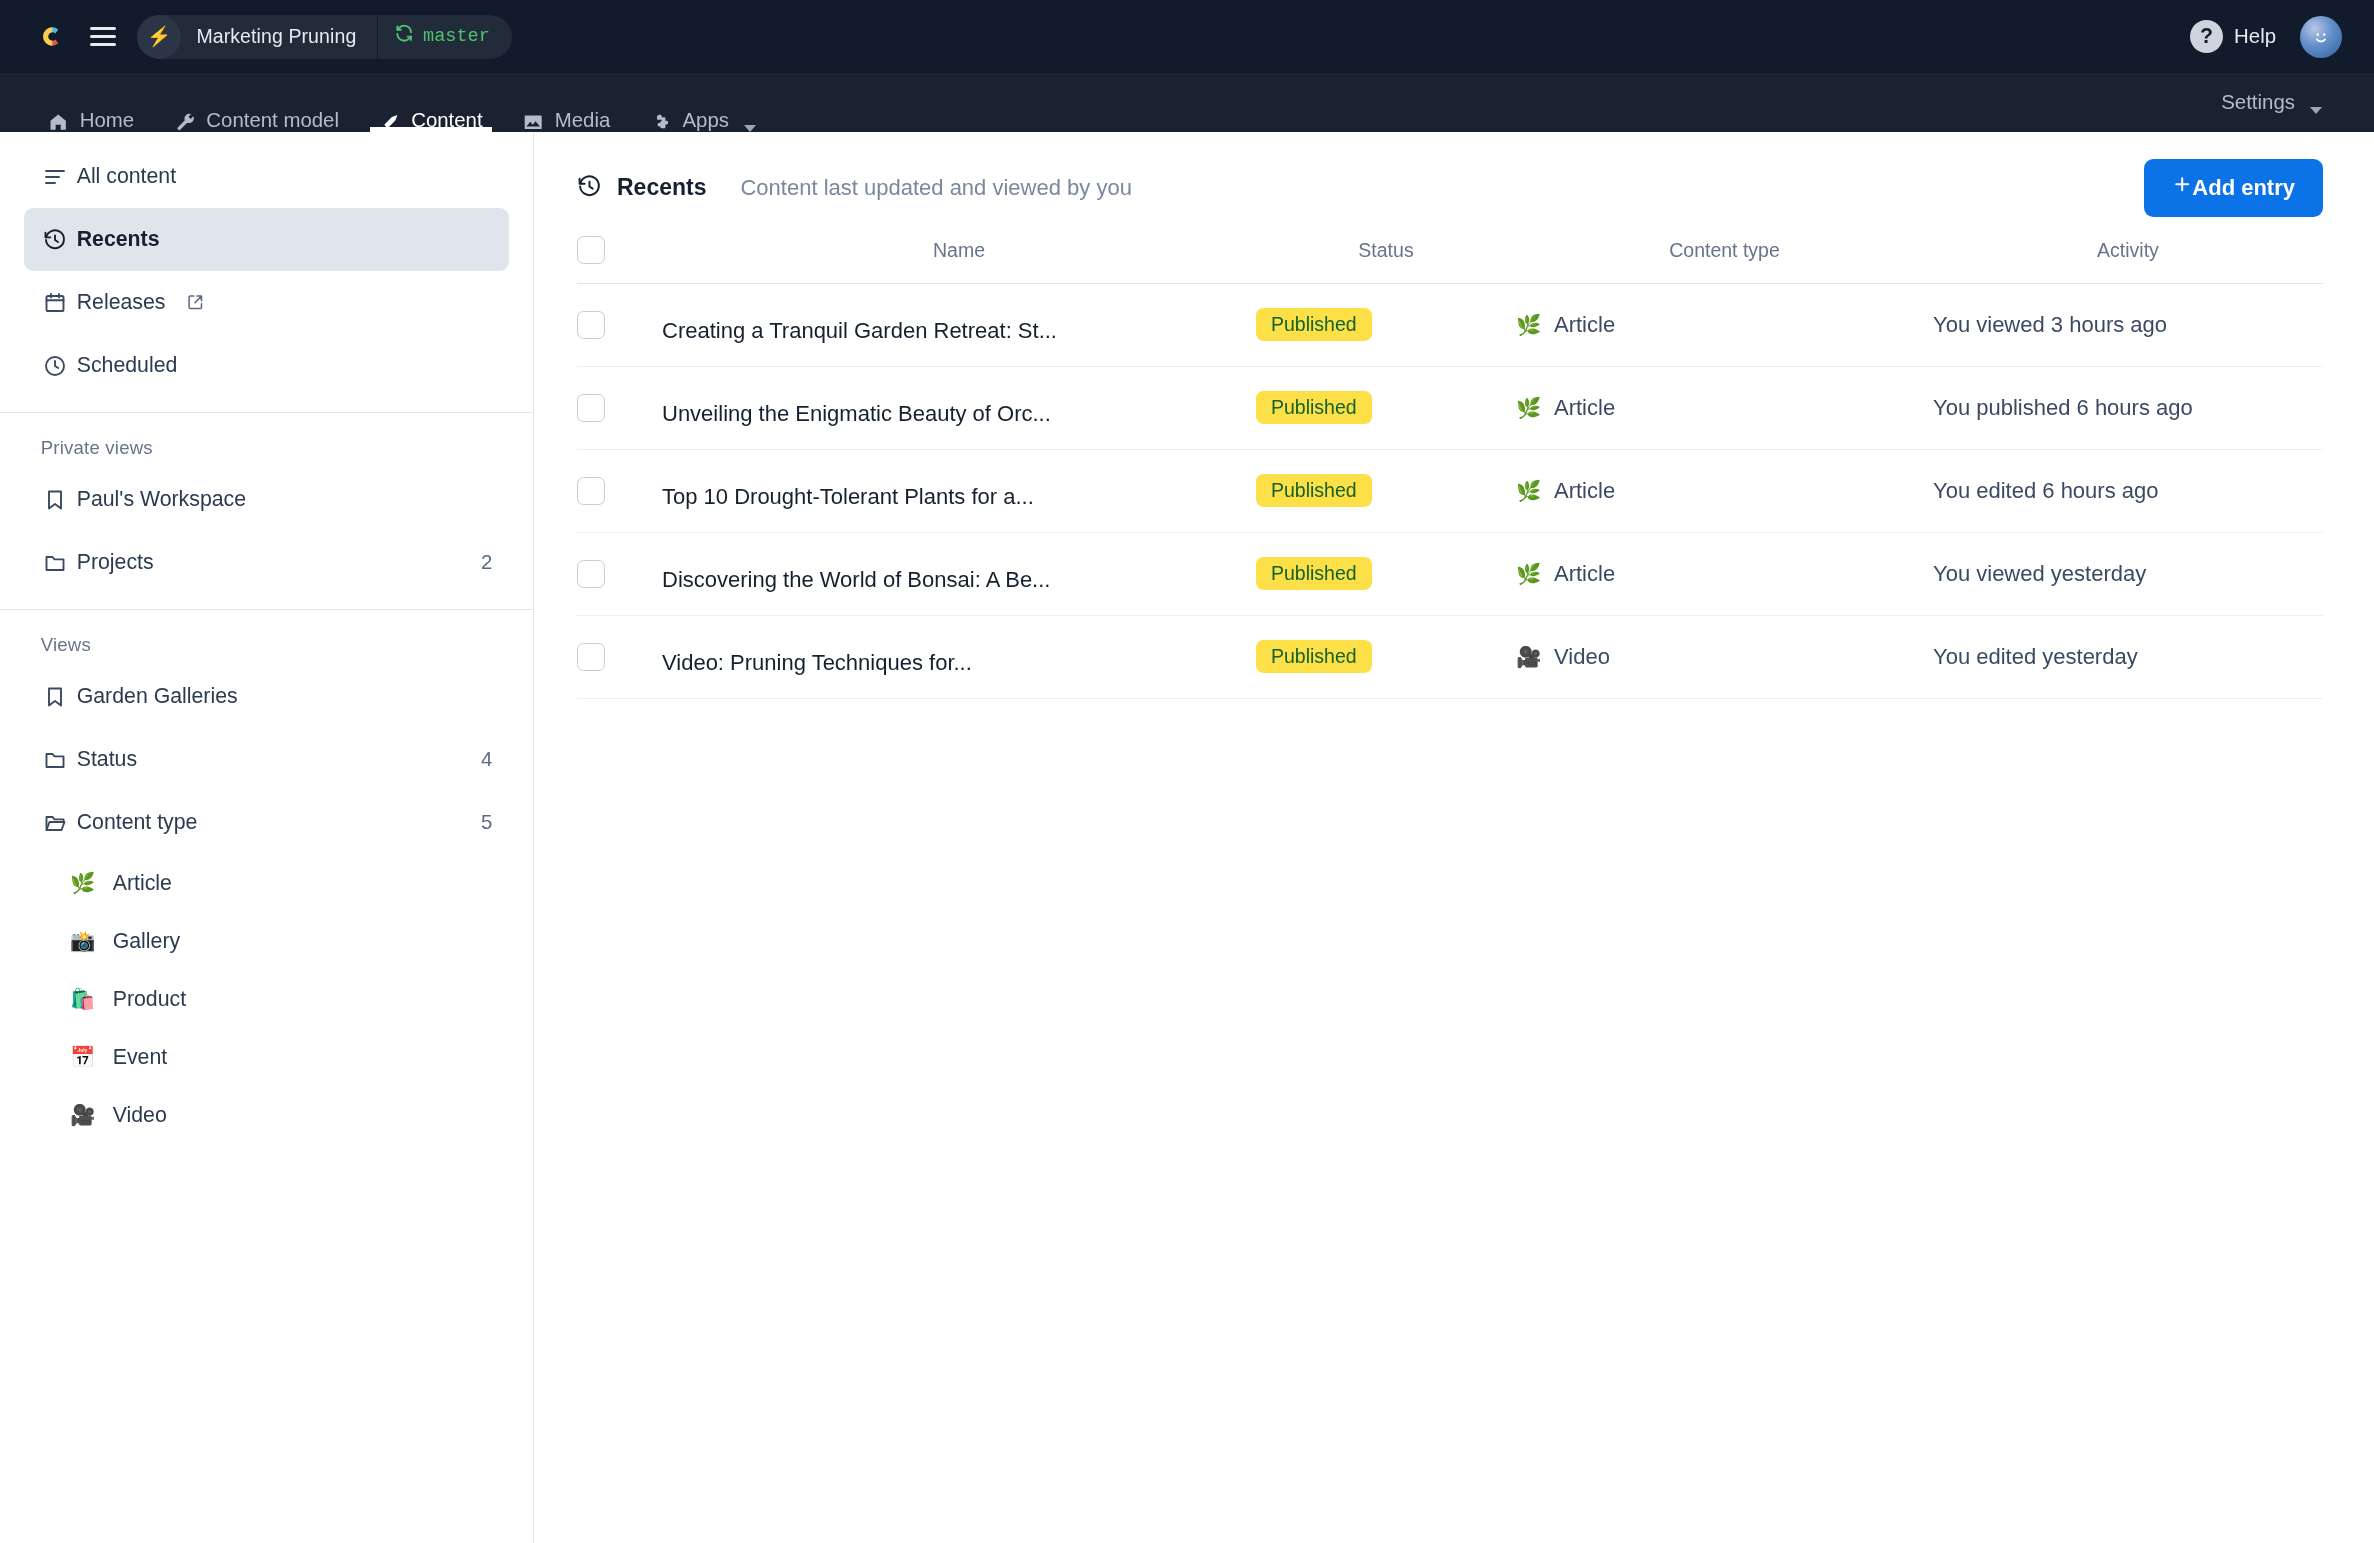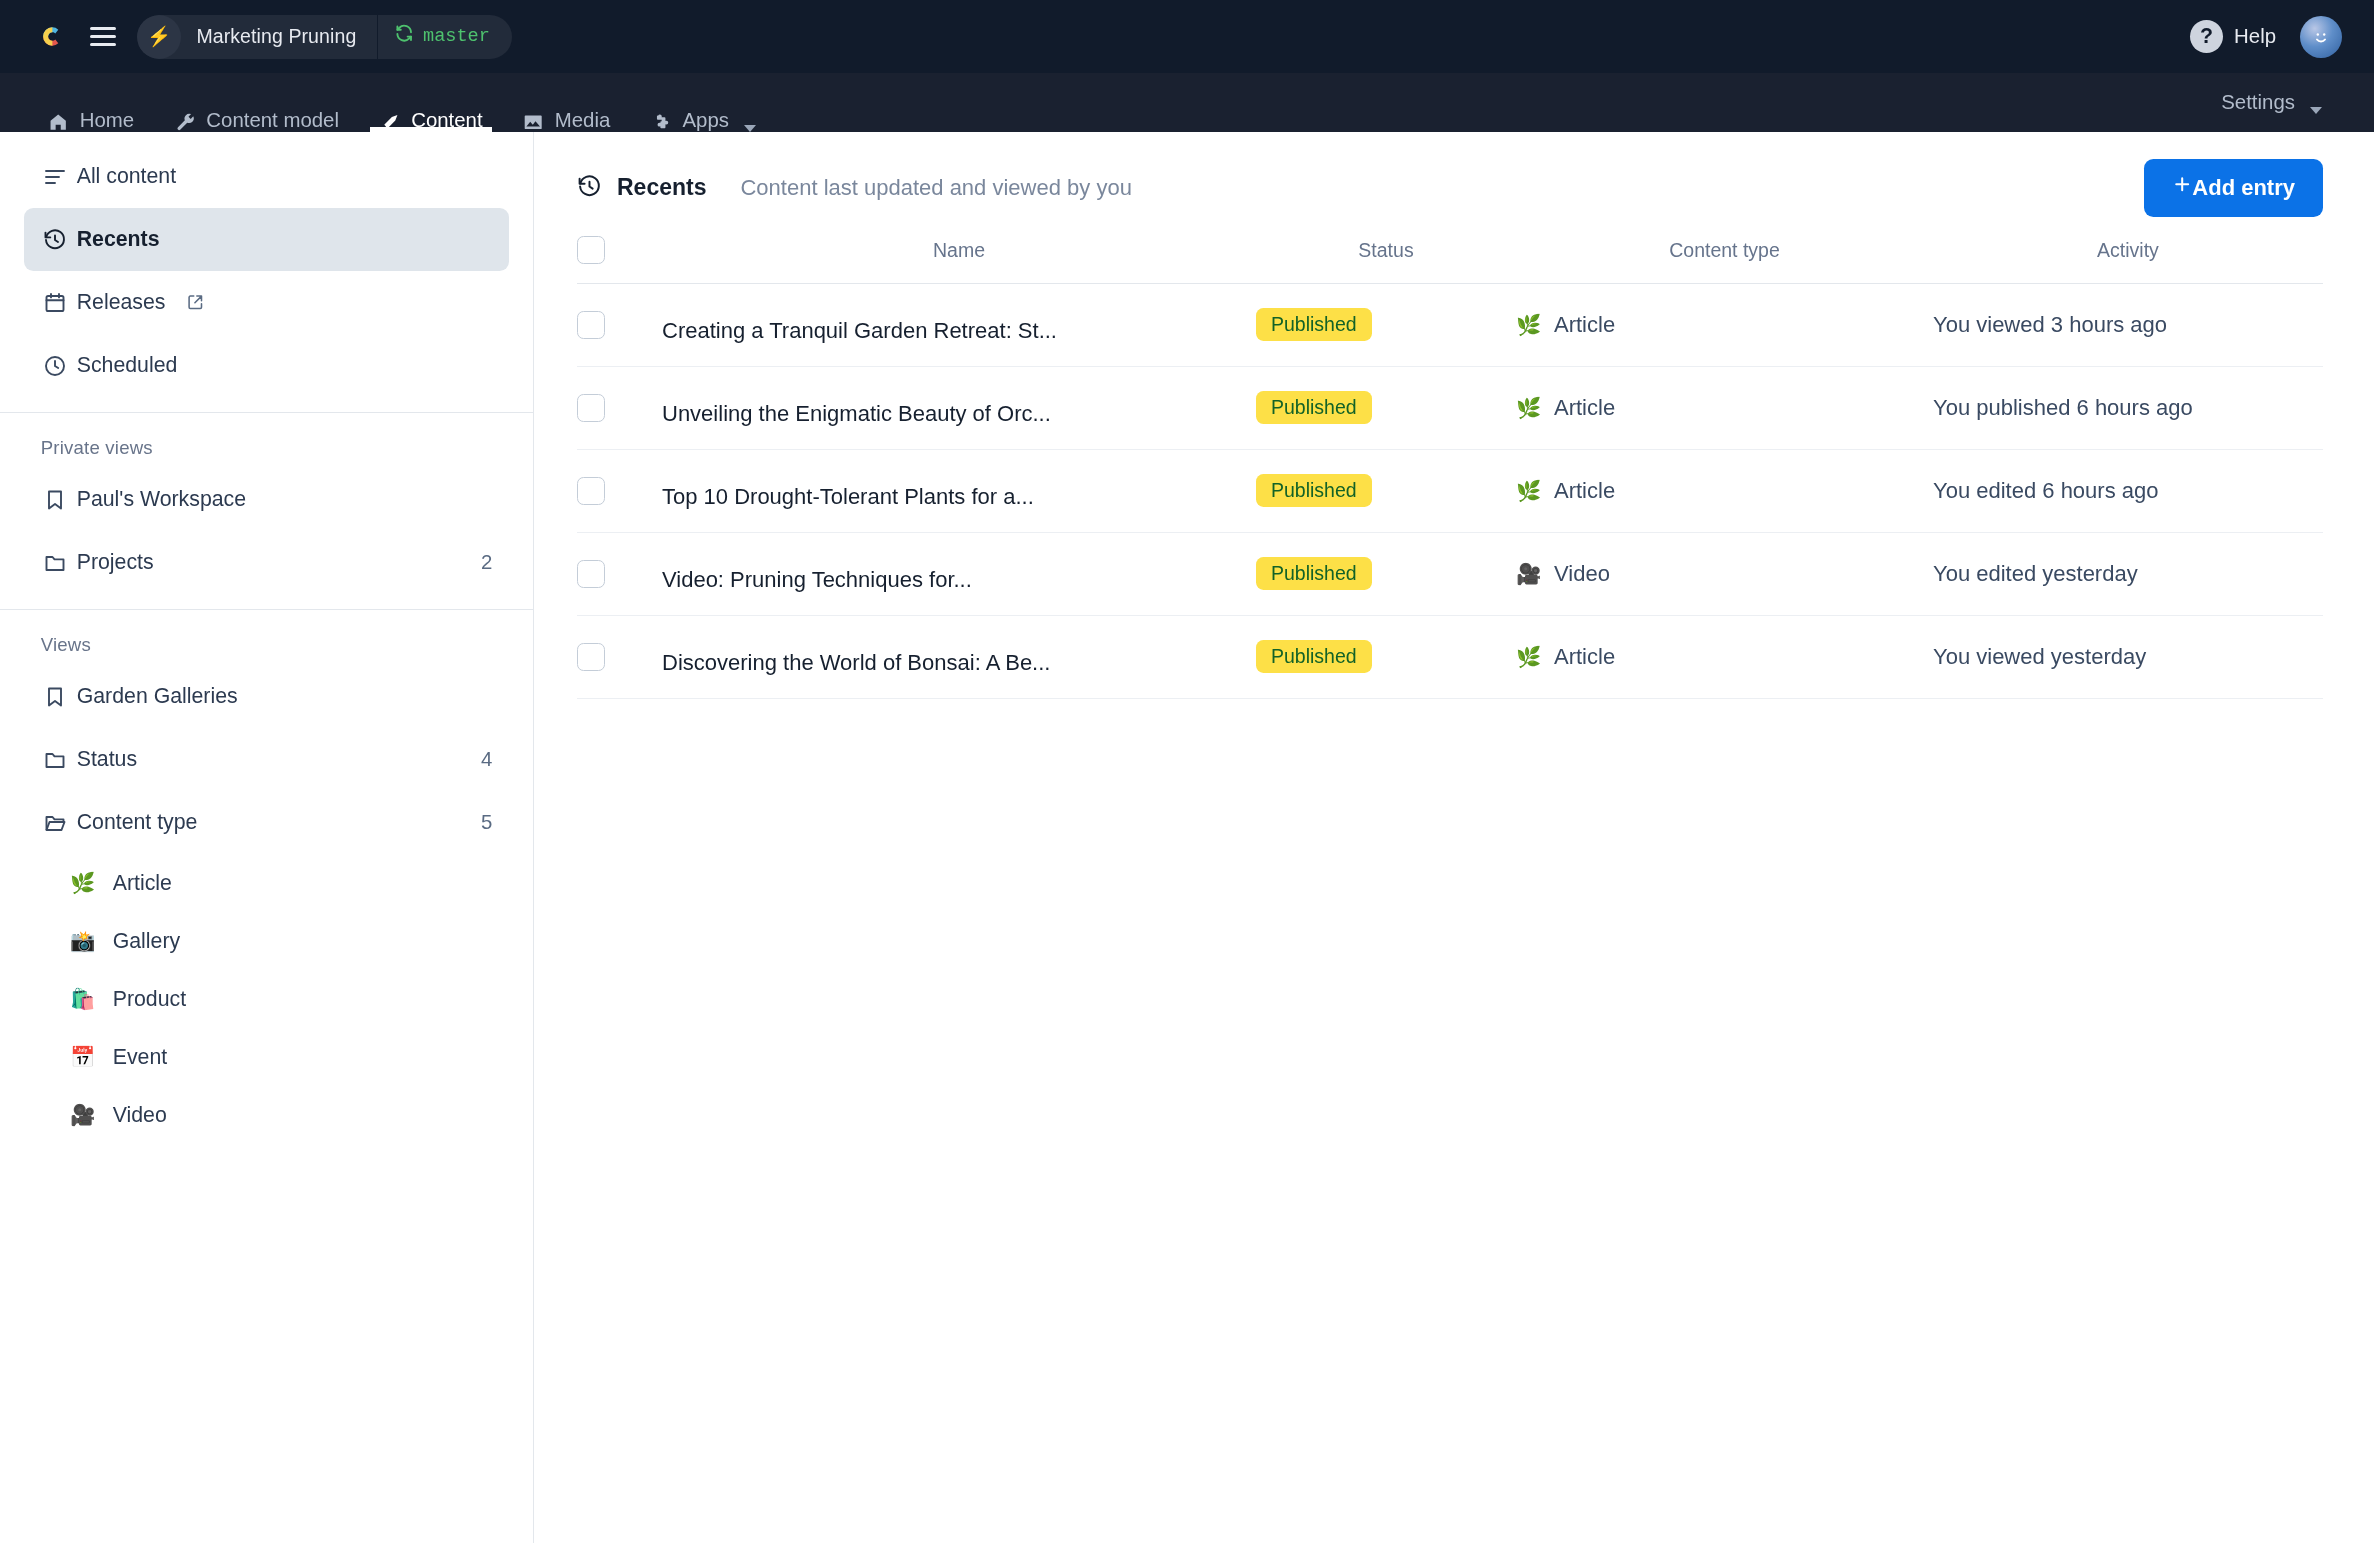--- a/index.html
+++ b/index.html
@@ -486,49 +486,49 @@
           <td>
               <div class="activity">You edited 6 hours ago</div>
             </td>
         </tr>
 
         <tr>
           <td>
               <span class="chk"></span>
             </td>
           <td>
+              <div class="row-name">Discovering the World of Bonsai: A Be...</div>
+            </td>
+          <td><span class="badge">Published</span></td>
+          <td>
+            <div class="ctype">
+              <span class="emoji">🌿</span>
+              <span>Article</span>
+            </div>
+          </td>
+          <td>
+              <div class="activity">You viewed yesterday</div>
+            </td>
+        </tr>
+
+        <tr>
+          <td>
+              <span class="chk"></span>
+            </td>
+          <td>
               <div class="row-name">Video: Pruning Techniques for...</div>
             </td>
           <td><span class="badge">Published</span></td>
           <td>
             <div class="ctype">
               <span class="emoji">🎥</span>
               <span>Video</span>
             </div>
           </td>
           <td>
               <div class="activity">You edited yesterday</div>
             </td>
         </tr>
-
-        <tr>
-          <td>
-              <span class="chk"></span>
-            </td>
-          <td>
-              <div class="row-name">Discovering the World of Bonsai: A Be...</div>
-            </td>
-          <td><span class="badge">Published</span></td>
-          <td>
-            <div class="ctype">
-              <span class="emoji">🌿</span>
-              <span>Article</span>
-            </div>
-          </td>
-          <td>
-              <div class="activity">You viewed yesterday</div>
-            </td>
-        </tr>
       </tbody>
     </table>
   </div>
 </div>
 
 
 </body></html>

